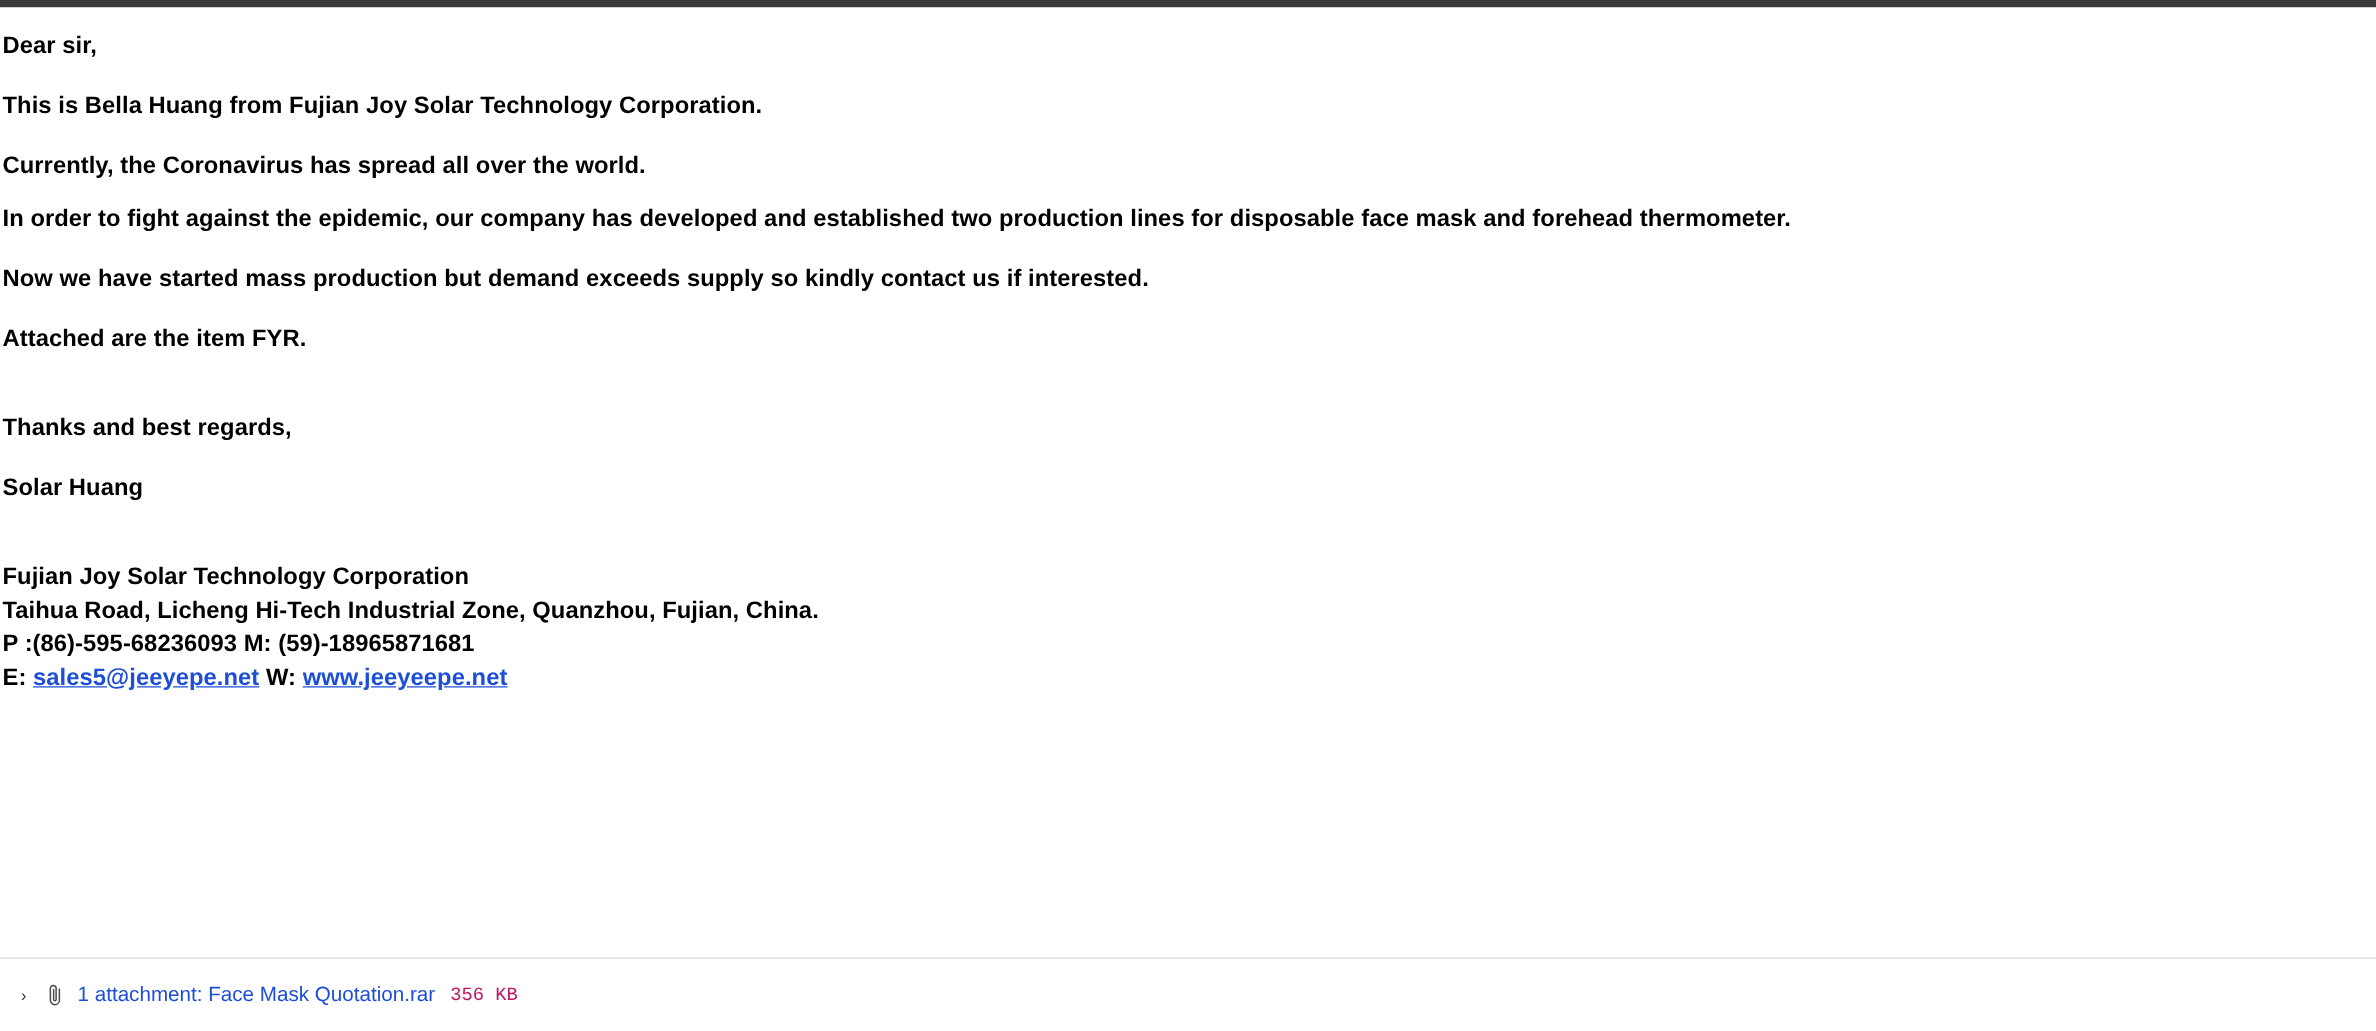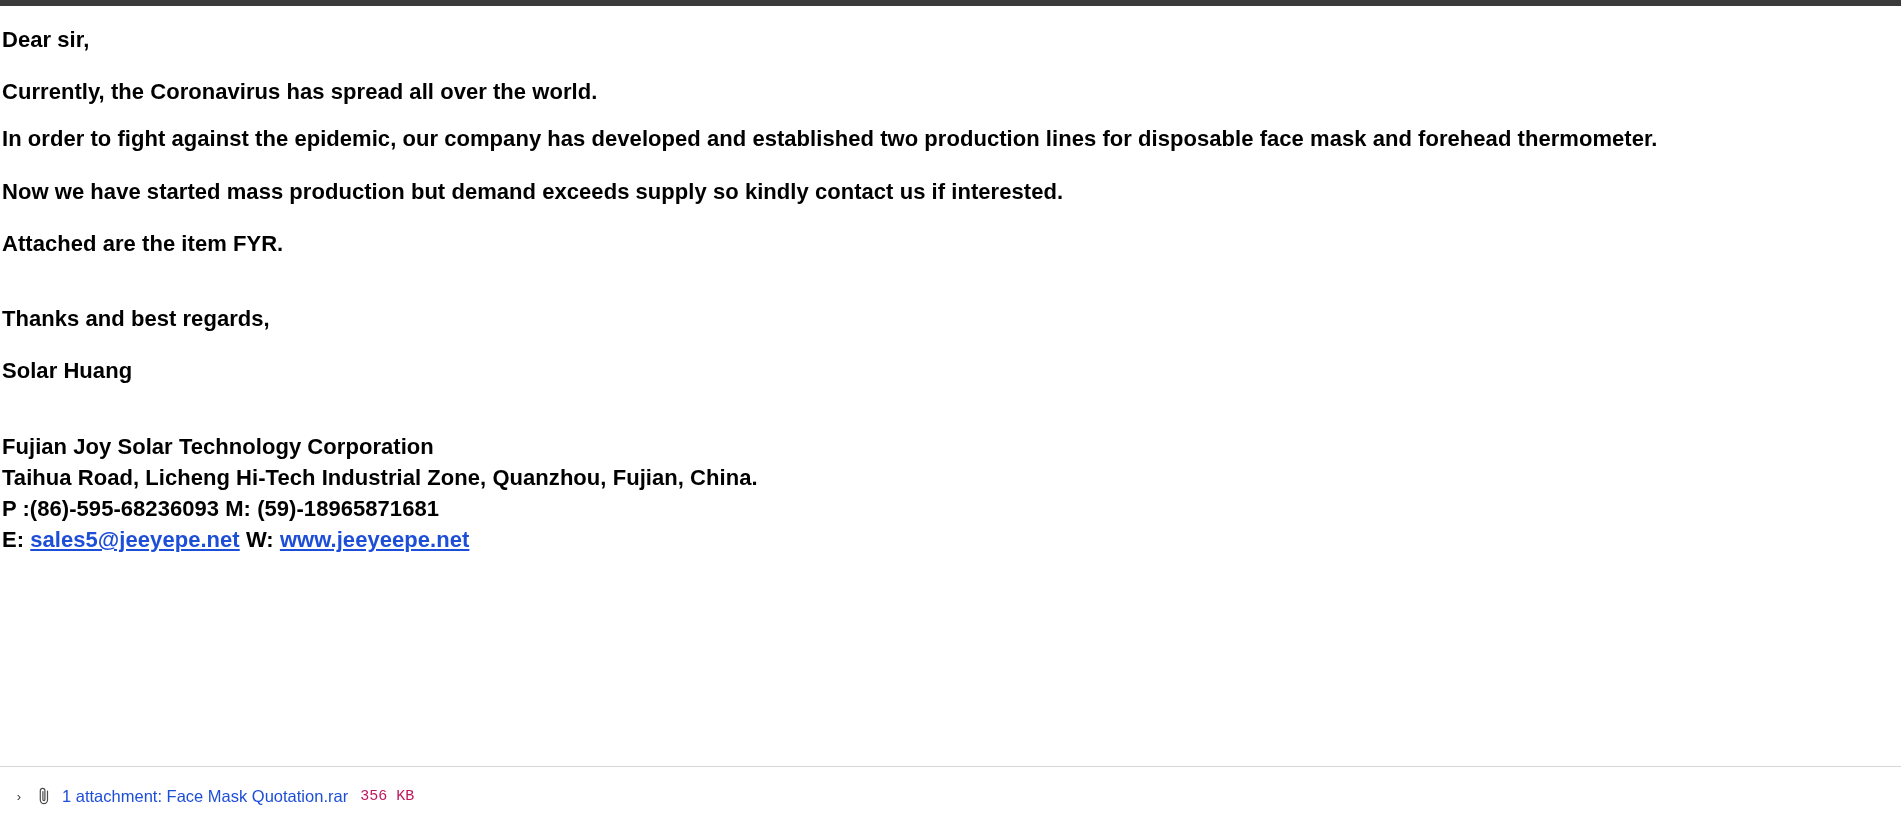--- a/index.html
+++ b/index.html
@@ -34,21 +34,21 @@
     top: 6px;
     left: 0;
     width: 1901px;
     height: 760px;
     padding: 18px 0 0 0;
     box-sizing: border-box;
     background: #ffffff;
     overflow: hidden;
   }
   .para {
-    font-size: 22px;
+    font-size: 19px;
     font-weight: bold;
     line-height: 1.42;
     color: #000000;
     margin: 0 0 21px 0;
     white-space: nowrap;
     letter-spacing: 0.05px;
   }
   .para.tight {
     margin-bottom: 16px;
   }
@@ -118,20 +118,21 @@
 
 <div class="window">
 
   <div class="top-strip"></div>
 
   <div class="message-body">
     <div class="body-inner">
 
       <p class="para">Dear sir,</p>
 
+      <p class="para">This is Bella Huang from Fujian Joy Solar Technology Corporation.</p>
 
       <p class="para tight">Currently, the Coronavirus has spread all over the world.</p>
       <p class="para">In order to fight against the epidemic, our company has developed  and established two production lines for disposable face mask and  forehead thermometer.</p>
 
       <p class="para">Now we have started mass production but demand exceeds supply so kindly contact us if interested.</p>
 
       <p class="para gap-large">Attached are the item FYR.</p>
 
       <p class="para">Thanks and best regards,</p>
 

